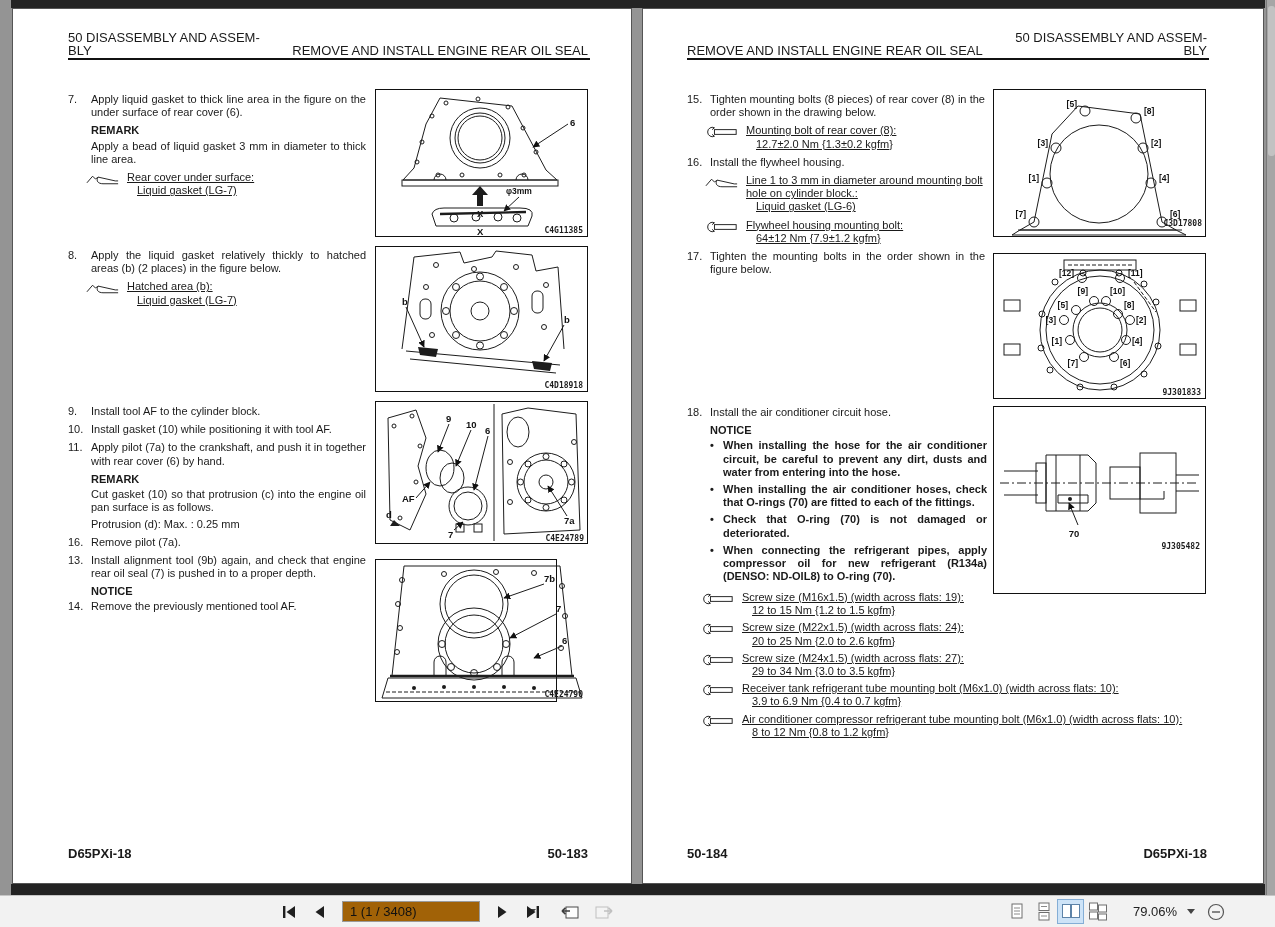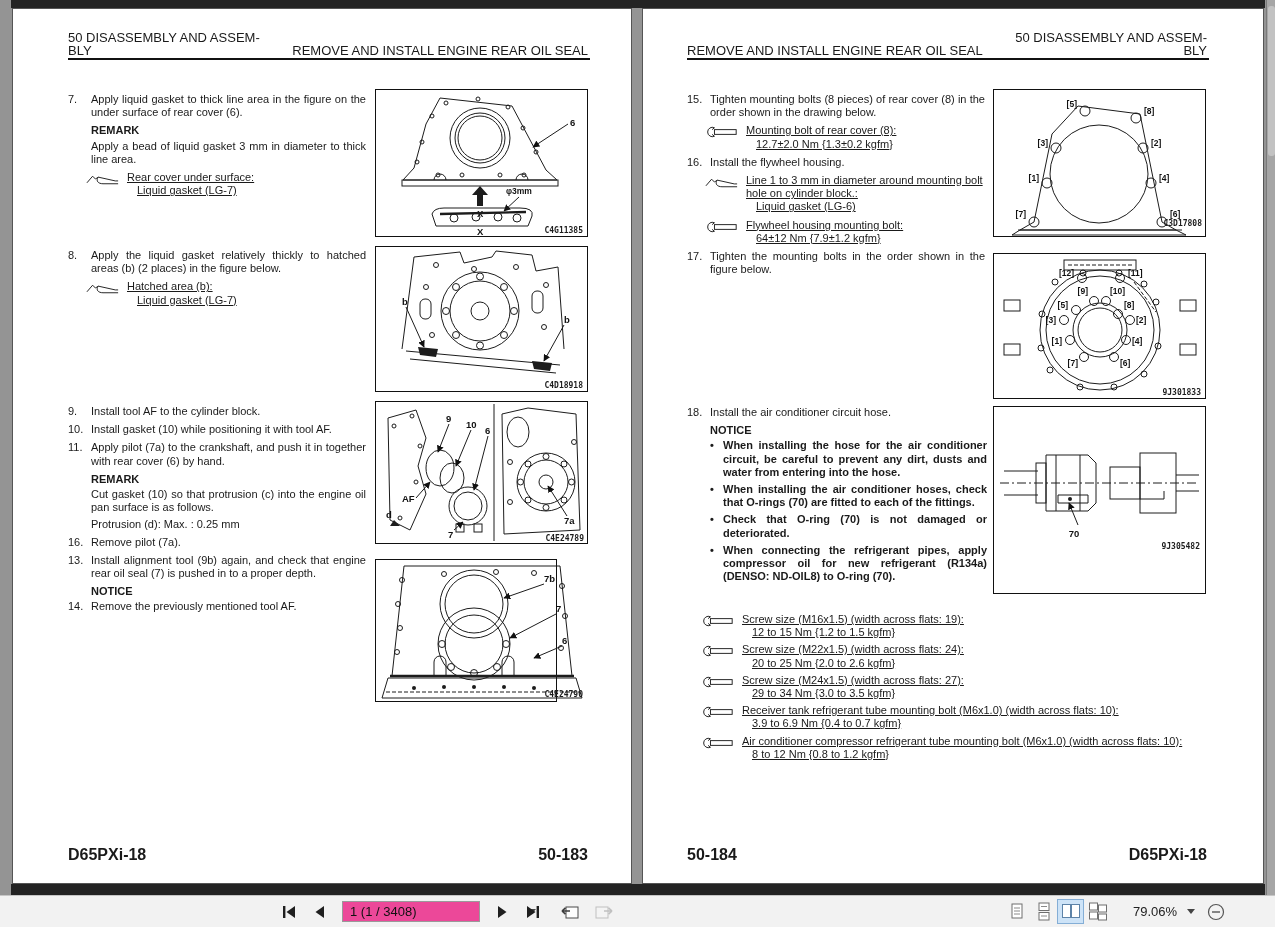--- a/index.html
+++ b/index.html
@@ -13,21 +13,21 @@
   .band-bottom{top:884px;height:11px;}
 
   
   .page{position:absolute;top:8px;height:876px;background:#ffffff;
         border:1px solid #555;box-sizing:border-box;color:#1a1a1a;}
   #left-page{left:12px;width:620px;}
   #right-page{left:642px;width:622px;}
 
   .hdr-left{position:absolute;font-weight:normal;font-size:13px;line-height:13px;}
   .hdr-rule{position:absolute;height:2px;background:#111;}
-  .footer{position:absolute;font-weight:bold;font-size:16px;}
+  .footer{position:absolute;font-weight:bold;font-size:13px;}
 
   .txtcol{position:absolute;font-size:11px;line-height:13.2px;}
   .step{display:flex;margin-bottom:5px;}
   .step .num{width:23px;flex:none;}
   .step .txt{flex:1;text-align:justify;}
   .subhead{font-weight:bold;margin:4px 0 2px 23px;}
   .subtext{margin-left:23px;text-align:justify;margin-bottom:4px;}
   .bold{font-weight:bold;}
   .sym-item{display:flex;margin:5px 0 5px 18px;align-items:flex-start;}
   .sym-icon{flex:none;margin-top:2px;}
@@ -47,21 +47,21 @@
   .fig svg .dashdot{stroke-dasharray:9 3 2 3;}
   .figcap{font:bold 8px "DejaVu Sans Mono",monospace;fill:#1c1c1c;}
   .figlab{font:bold 9.5px "Liberation Sans",sans-serif;fill:#111;}
   .figlabS{font:bold 8.5px "Liberation Sans",sans-serif;fill:#111;}
 
   
   .toolbar{position:absolute;left:0;top:895px;width:1275px;height:32px;
            background:#f2f2f2;border-top:1px solid #c6c6c6;box-sizing:border-box;}
   .nav-group{position:absolute;left:282px;top:0;height:31px;display:flex;align-items:center;gap:14px;}
   .tb-btn{display:flex;align-items:center;justify-content:center;cursor:default;}
-  .page-box{width:138px;height:21px;background:#ec4899;border:1px solid #9a9a9a;
+  .page-box{width:138px;height:21px;background:#a16207;border:1px solid #9a9a9a;
             display:flex;align-items:center;box-sizing:border-box;}
   .page-box input{border:0;outline:0;flex:1;font:13px "Liberation Sans",sans-serif;
                   padding:0 0 0 7px;background:transparent;color:#111;}
   .combo-arrow{width:0;height:0;border-left:4px solid transparent;border-right:4px solid transparent;
                border-top:5px solid #444;margin:0 6px 0 2px;}
   .right-group{position:absolute;left:1003px;top:0;height:31px;display:flex;align-items:center;gap:0;}
   .layout-btn{width:27px;height:25px;display:flex;align-items:center;justify-content:center;
               border:1px solid transparent;box-sizing:border-box;}
   .layout-btn.active{background:#cde3f7;border:1px solid #84aed6;}
   .zoom-label{font-size:13px;color:#222;margin-left:22px;}
@@ -413,21 +413,21 @@
       <div class="bullet">
         <span class="dot">•</span>
         <div class="btxt">Check that O-ring (70) is not damaged or deteriorated.</div>
       </div>
       <div class="bullet">
         <span class="dot">•</span>
         <div class="btxt">When connecting the refrigerant pipes, apply compressor oil for new refrigerant (R134a) (DENSO: ND-OIL8) to O-ring (70).</div>
       </div>
     </div>
 
-    <div class="txtcol" style="left:44px;top:600px;width:528px;">
+    <div class="txtcol" style="left:44px;top:578px;width:528px;">
       <div class="sym-item" style="margin:4px 0 4px 14px;">
         <span class="sym-icon">
           <svg width="34" height="12" viewBox="0 0 36 12">
               <path d="M10 1.5 A5 5 0 1 0 10 10.5 L7.5 8.5 M10 1.5 L7.5 3.5" stroke="#1c1c1c" fill="none"></path>
               <rect x="10" y="3.5" width="23" height="5" stroke="#1c1c1c" fill="none"></rect>
             </svg>
         </span>
         <div class="sym-body">
           <div>Screw size (M16x1.5) (width across flats: 19):</div>
           <div class="sym-value">12 to 15 Nm {1.2 to 1.5 kgfm}</div>

